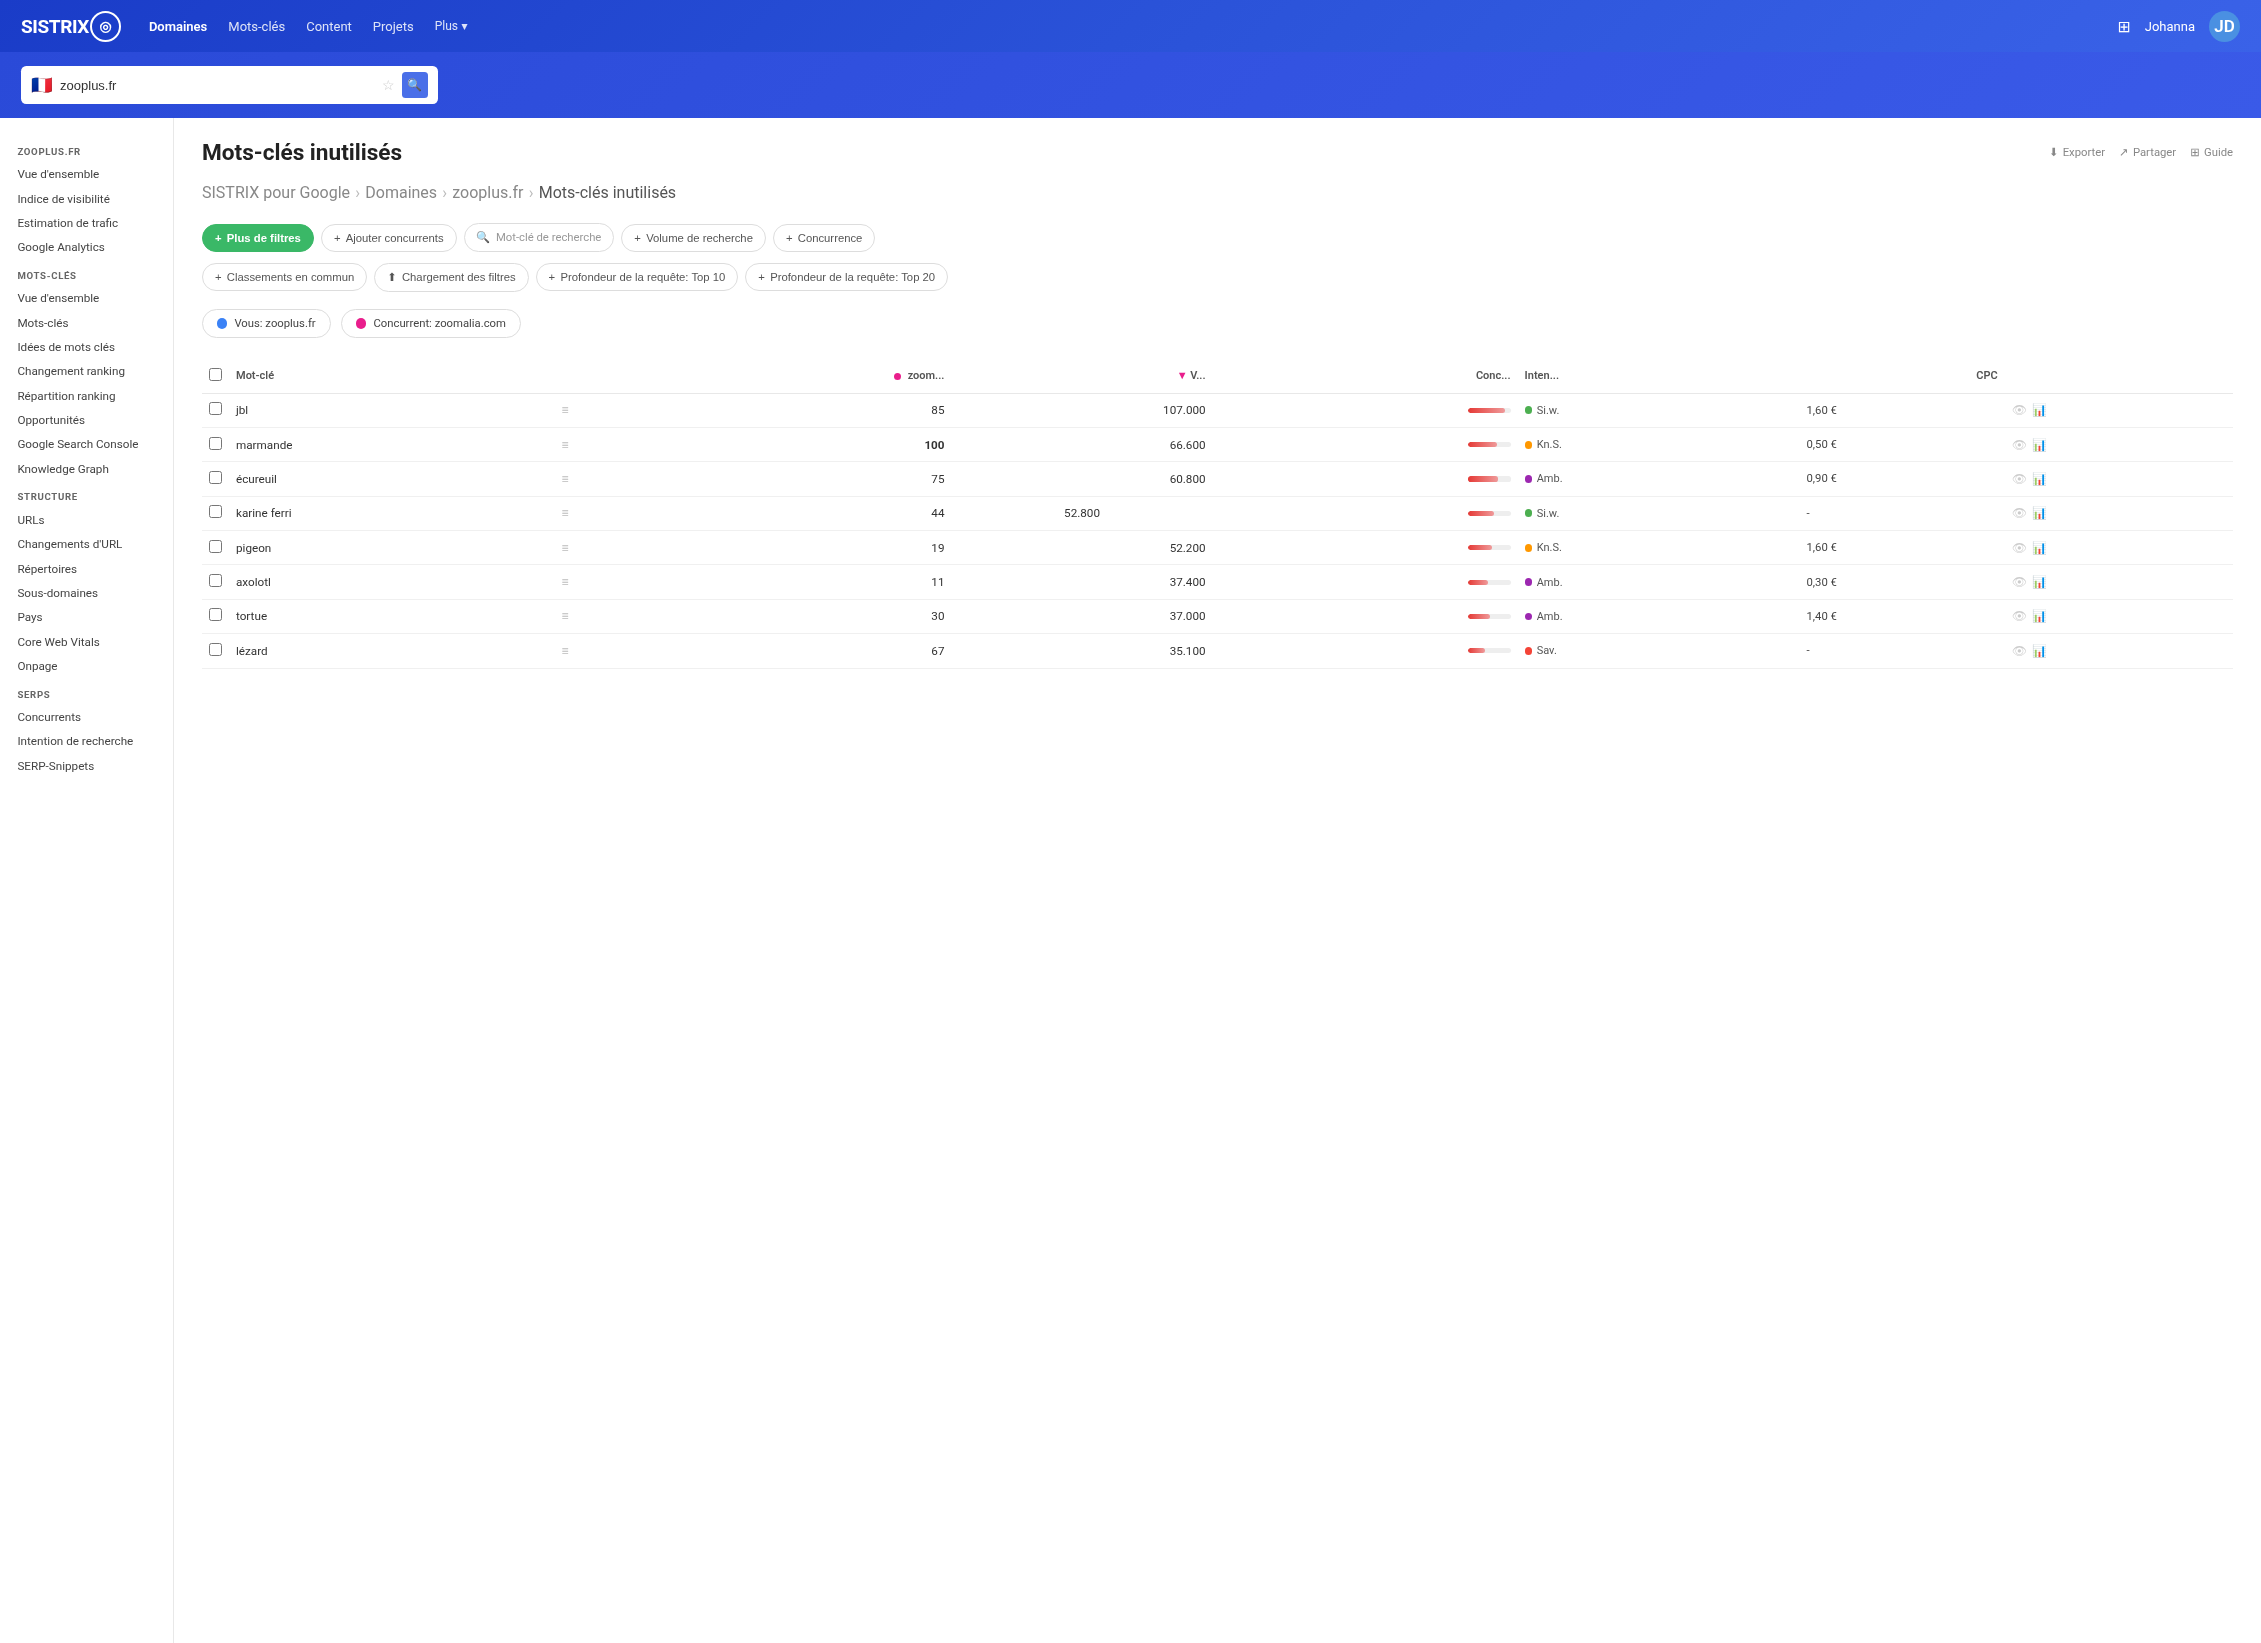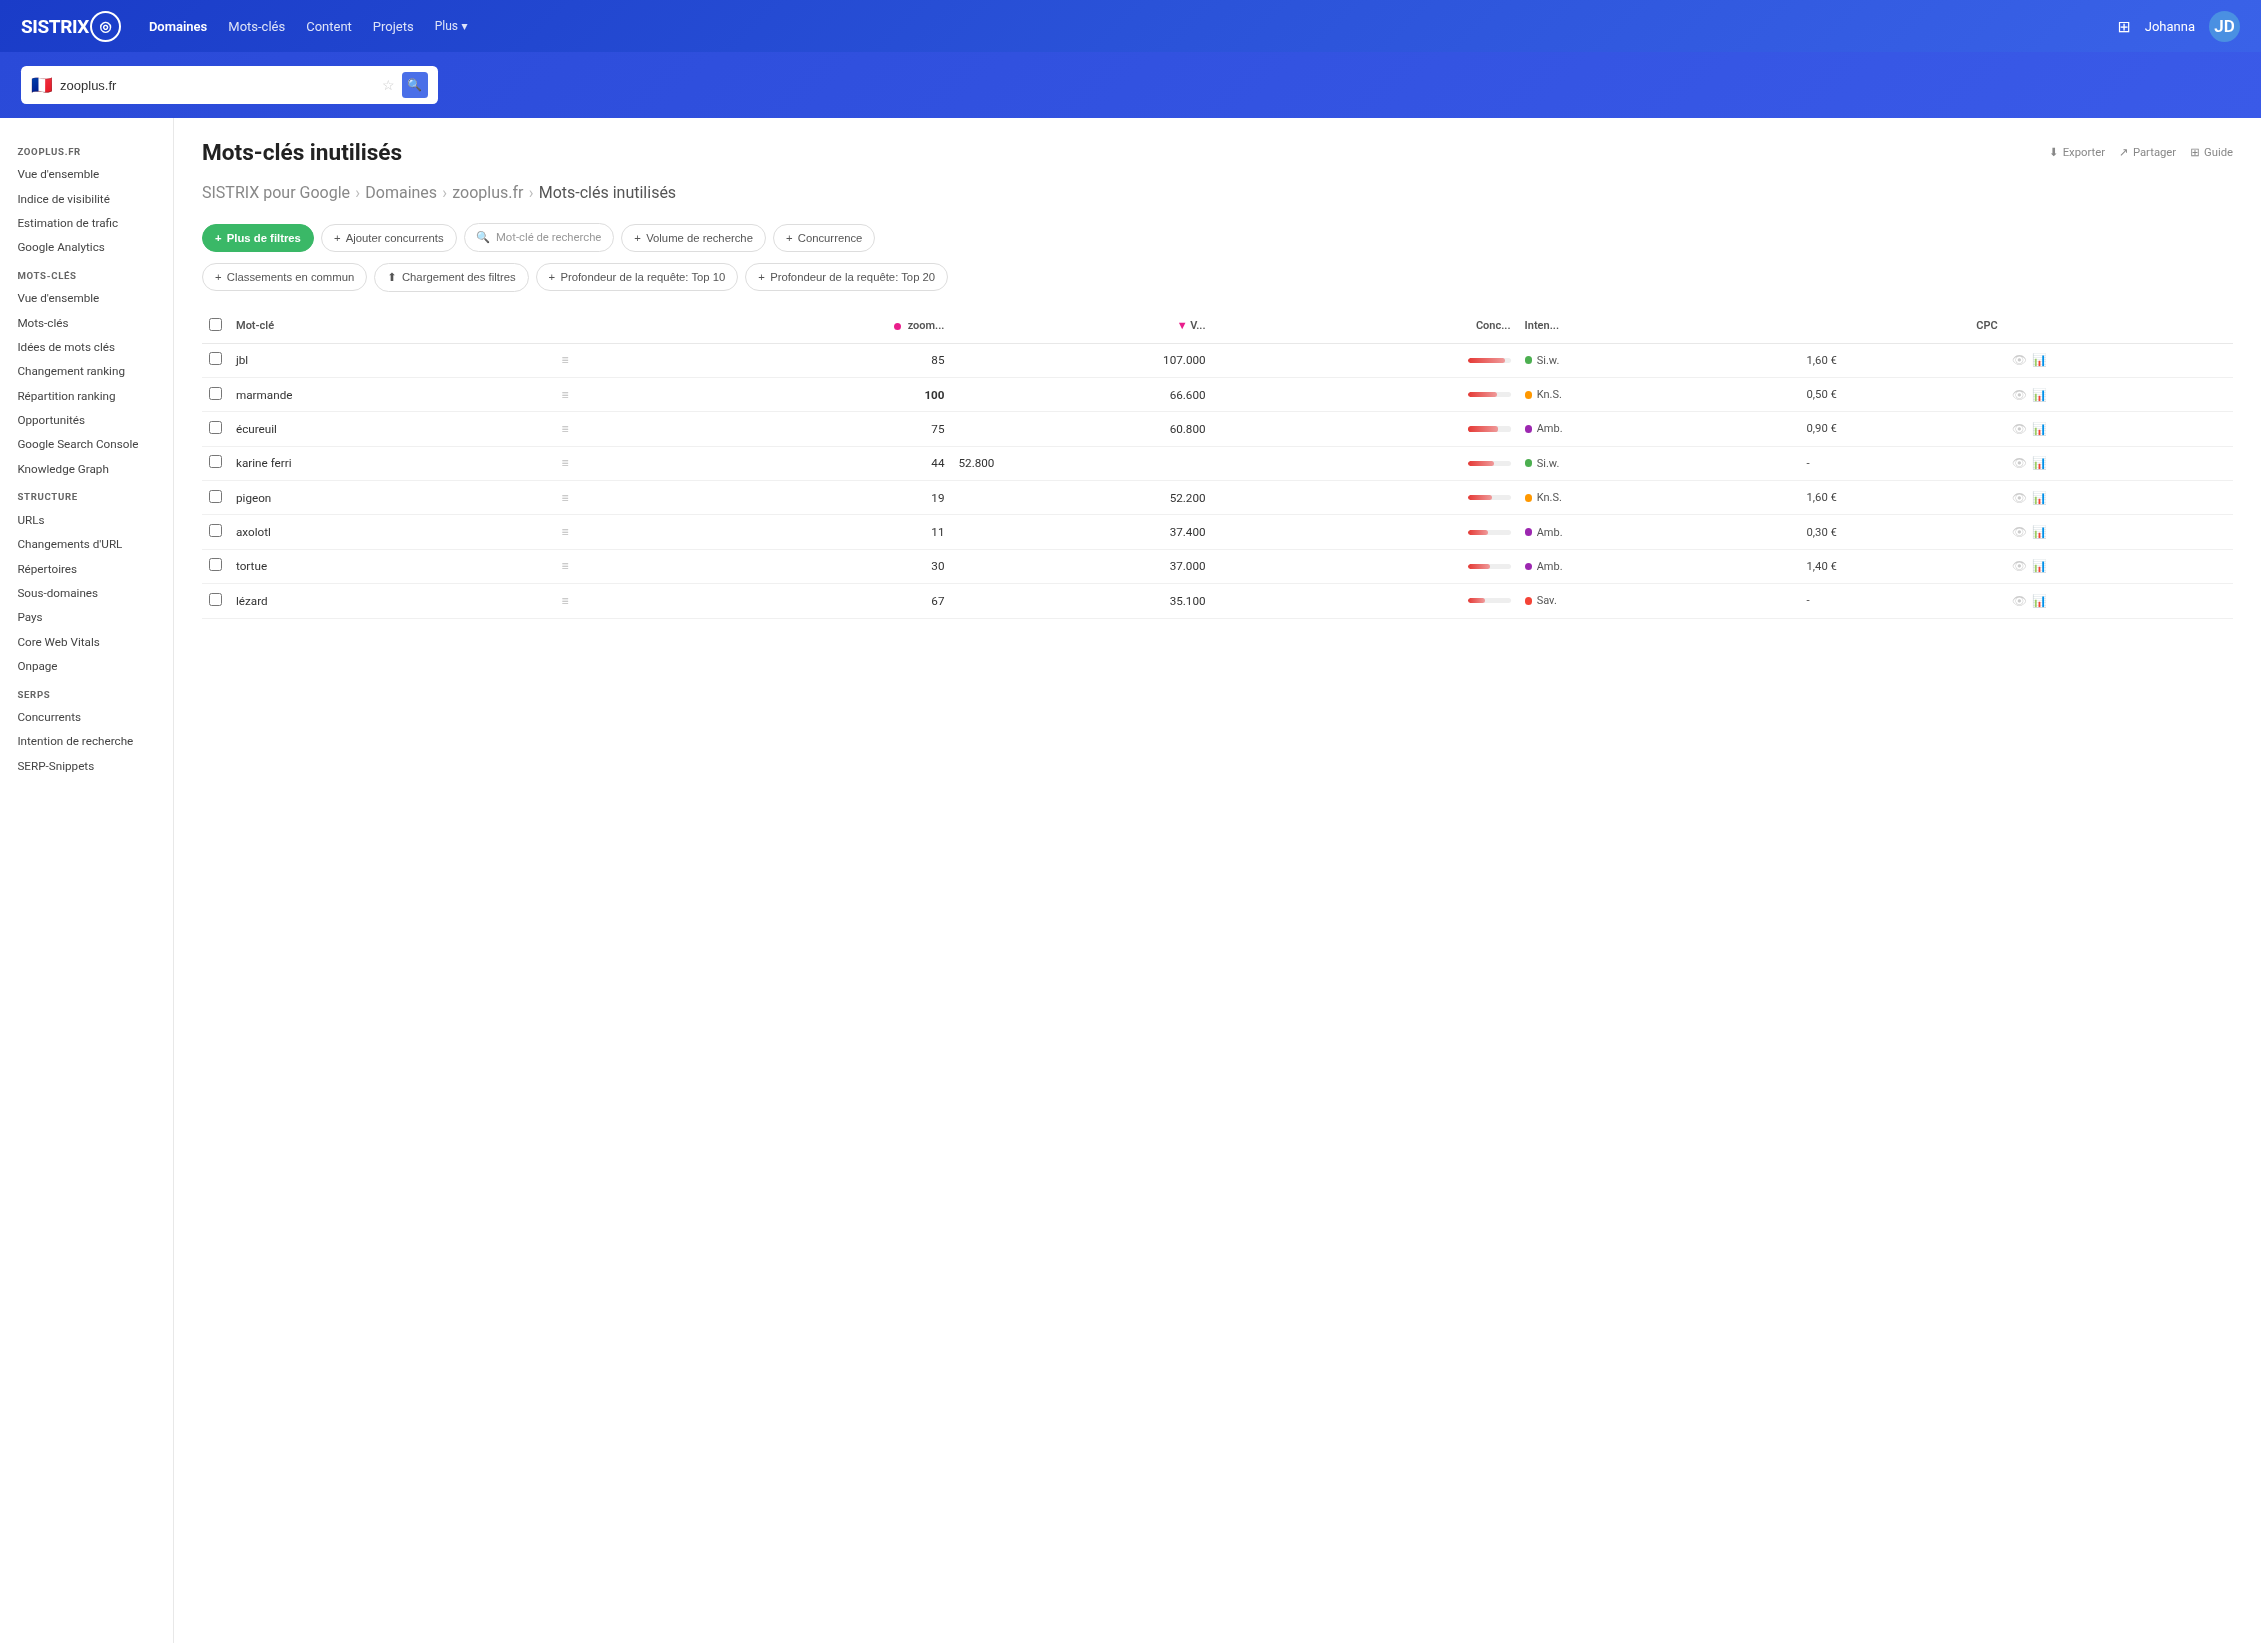--- a/index.html
+++ b/index.html
@@ -464,20 +464,30 @@
       <button class="filter-btn">
         <span>+</span>
         <span>Profondeur de la requête: Top 10</span>
       </button>
       <button class="filter-btn">
         <span>+</span>
         <span>Profondeur de la requête: Top 20</span>
       </button>
     </div>
 
+    <div class="legend-row">
+      <div class="legend-item">
+        <span class="legend-dot" style="background:#3b82f6;"></span>
+        <span>Vous: zooplus.fr</span>
+      </div>
+      <div class="legend-item">
+        <span class="legend-dot" style="background:#e91e8c;"></span>
+        <span>Concurrent: zoomalia.com</span>
+      </div>
+    </div>
 
 
     <table>
       <thead>
         <tr>
           <th class="checkbox-cell">
             <input type="checkbox" style="">
           </th>
           <th class="sortable">Mot-clé</th>
           <th></th>
@@ -591,21 +601,21 @@
   </tr>
           <tr>
     <td class="checkbox-cell">
       <input type="checkbox" style="">
     </td>
     <td>
       <a class="keyword-link">karine ferri</a>
     </td>
     <td class="icon-cell">≡</td>
     <td class="vol-val" style="text-align:right;">44</td>
-    <td class="vol-val" style="text-align:left;">52.800</td>
+    <td class="vol-val" style="text-align:center;">52.800</td>
     <td>
       <div class="conc-bar-wrap" style="justify-content:flex-end;">
         <div class="conc-bar-bg">
           <div class="conc-bar-fill" style="width:26px;"></div>
         </div>
       </div>
     </td>
     <td>
       <div class="intent-cell">
         <span class="intent-dot" style="background:#4caf50;"></span>

